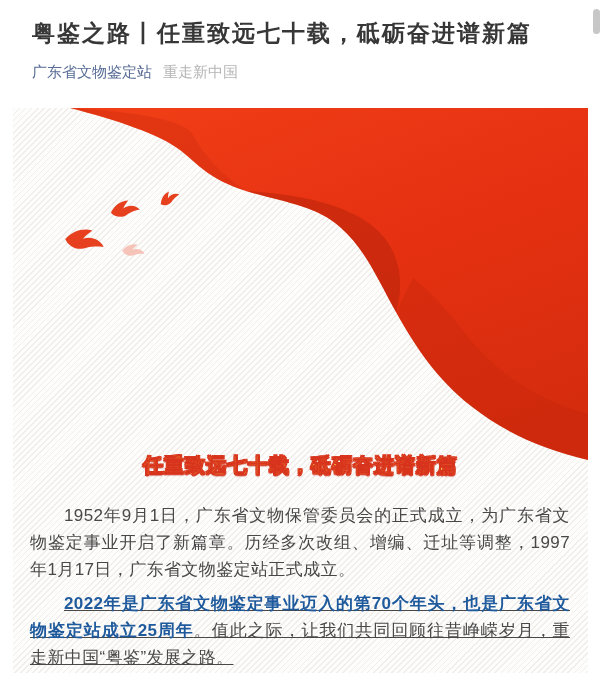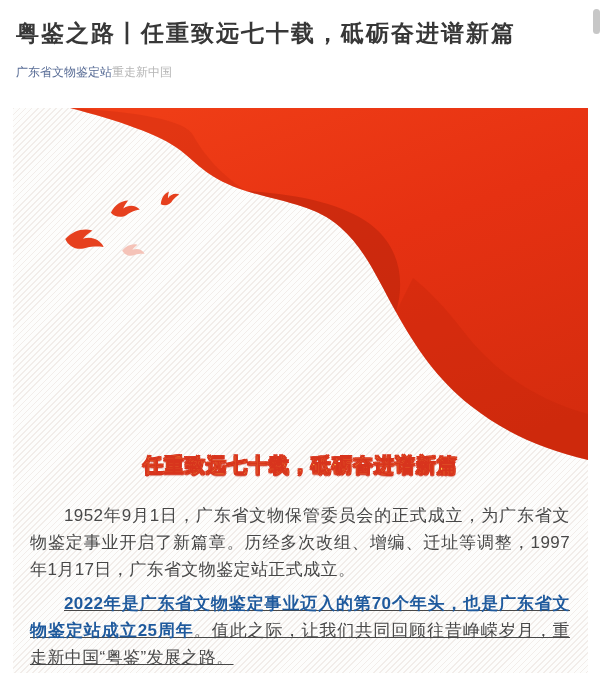--- a/index.html
+++ b/index.html
@@ -3,28 +3,28 @@
 <meta charset="utf-8">
 <style>
   html, body { margin: 0; padding: 0; background: #ffffff; }
   body {
     width: 600px; height: 673px; position: relative; overflow: hidden;
     font-family: "Liberation Sans", "DejaVu Sans", sans-serif;
   }
   .page { position: absolute; inset: 0; background: #ffffff; }
 
   
-  .header { padding: 17px 20px 0 16px; }
+  .header { padding: 17px 20px 0 32px; }
   .page-title {
     margin: 0; font-size: 23px; font-weight: 700; line-height: 32px;
     letter-spacing: 2px; color: var(--title-black, #373737);
   }
   .byline {
-    margin-top: 13px; font-size: 12px; line-height: 20px;
-    display: flex; align-items: center; white-space: nowrap;
+    margin-top: 13px; font-size: 15px; line-height: 20px;
+    display: flex; align-items: center; gap: 11px; white-space: nowrap;
   }
   .account-name { color: var(--account-link-blue, #576b95); cursor: pointer; }
   .meta-text { color: var(--meta-gray, #b5b5b5); }
 
   
   .scrollbar-thumb {
     position: absolute; right: 0px; top: 9px; width: 7px; height: 25px;
     background: #c7c7c7; border-radius: 3.5px;
   }
 

